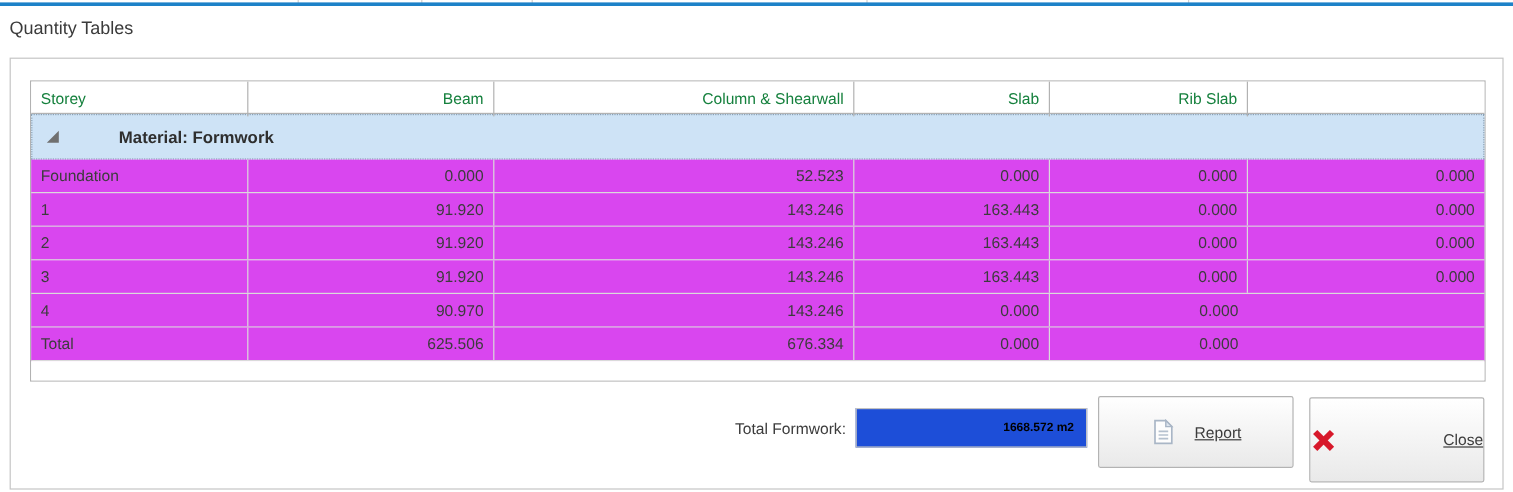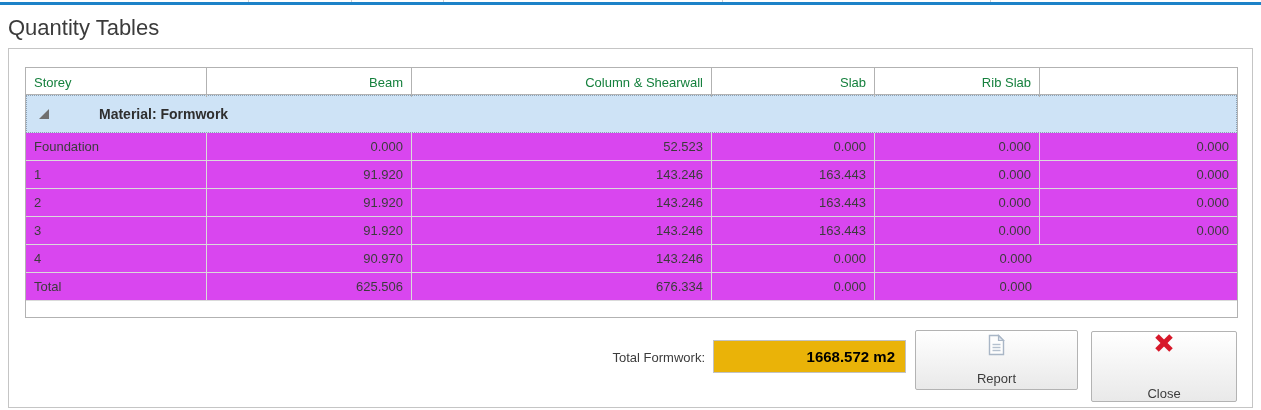--- a/index.html
+++ b/index.html
@@ -9,21 +9,21 @@
     background:#ffffff;
     font-family:"Liberation Sans", sans-serif;
     color:#3c3c3c;
     overflow:hidden;
   }
 
   
   .top-tick { position:absolute; top:0; width:1px; height:3px; background:#cfcfcf; }
   .top-line { position:absolute; top:2px; left:0; width:1261px; height:3px; background:#1d82c8; }
 
-  .page-title { position:absolute; left:8px; top:15px; font-size:22px; color:#3b3b3b; }
+  .page-title { position:absolute; left:8px; top:15px; font-size:15px; color:#3b3b3b; }
 
   .panel {
     position:absolute; left:8px; top:48px; width:1245px; height:360px;
     border:1px solid #c5c5c5; background:#ffffff;
   }
 
   .grid {
     position:absolute; left:25px; top:67px; width:1213px;
     border:1px solid #b2b2b2; background:#ffffff;
   }
@@ -58,30 +58,30 @@
   }
   .cell:last-child { border-right:none; }
   .grid-filler { height:16px; background:#ffffff; }
 
   .total-label {
     position:absolute; left:520px; top:350px; width:185px;
     text-align:right; font-size:13px; color:#3c3c3c;
   }
   .value-box {
     position:absolute; left:713px; top:340px; width:193px; height:33px;
-    border:1px solid #c2c2c2; background:#eab308;
+    border:1px solid #c2c2c2; background:#1d4ed8;
     display:flex; align-items:center; justify-content:flex-end;
-    padding-right:10px; font-weight:bold; font-size:15px; color:#000000;
+    padding-right:10px; font-weight:bold; font-size:10px; color:#000000;
   }
 
   .btn {
     position:absolute; border:1px solid #b3b3b3; border-radius:2px;
     background:linear-gradient(#ffffff,#e9e9e9);
-    display:flex; flex-direction:column; align-items:center; justify-content:center;
-    gap:15px; font-size:13px; color:#3c3c3c; cursor:default;
+    display:flex; flex-direction:row; align-items:center; justify-content:center;
+    gap:15px; font-size:13px; color:#3c3c3c; cursor:default;text-decoration:underline;
   }
   .btn-report { left:915px; top:330px; width:163px; height:60px; }
   .btn-close  { left:1091px; top:331px; width:146px; height:71px;justify-content:space-between; }
   .btn .ico { width:22px; height:22px; display:flex; align-items:center; justify-content:center; }
 </style>
 </head>
 <body>
 
 <span class="top-tick" style="left:248px"></span>
 <span class="top-tick" style="left:351px"></span>

